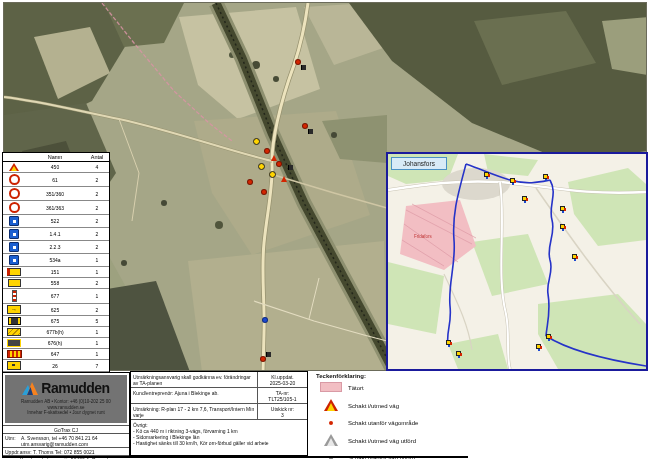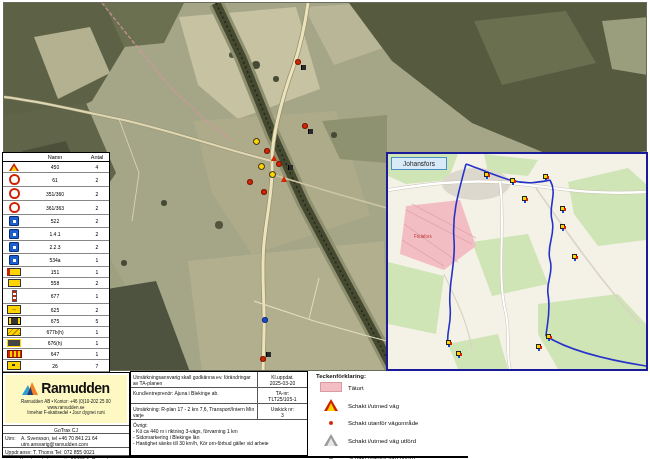--- a/index.html
+++ b/index.html
@@ -48,21 +48,21 @@
   
   .inset{position:absolute;left:386px;top:152px;width:262px;height:219px;border:2px solid #1a1a9c;box-sizing:border-box;background:#f4f1e7;overflow:hidden;}
   .inset-label{position:absolute;left:3px;top:3px;width:54px;height:11px;background:#d8eaf7;border:1px solid #4a90c4;font-size:6.5px;line-height:11px;text-align:center;color:#222;}
   .inset-area-label{position:absolute;left:26px;top:80px;font-size:4.5px;color:#c23a3a;}
   .cluster{position:absolute;width:8px;height:8px;}
   .cluster .c1{position:absolute;left:0;top:0;width:3px;height:3px;background:#ffd400;border:0.5px solid #222;}
   .cluster .c2{position:absolute;left:3.5px;top:2px;width:2.5px;height:2.5px;background:#d42500;}
   .cluster .c3{position:absolute;left:1.5px;top:4.5px;width:2.5px;height:2.5px;background:#1b48d0;}
   
   .ramudden{position:absolute;left:2px;top:372px;width:128px;height:84px;border:1px solid #000;box-sizing:border-box;background:#fff;}
-  .ram-yellow{position:absolute;left:2px;top:2px;right:2px;height:48px;background:#fef9c3;text-align:center;}
+  .ram-yellow{position:absolute;left:2px;top:2px;right:2px;height:48px;background:#737373;text-align:center;}
   .ram-logo-row{margin-top:5px;display:flex;align-items:center;justify-content:center;gap:3px;}
   .ram-brand{font-size:14px;font-weight:bold;color:#111;letter-spacing:-0.5px;}
   .ram-addr{font-size:4.5px;line-height:5.5px;color:#222;margin-top:3px;}
   .ram-rows{position:absolute;left:0;top:52px;right:0;font-size:5px;line-height:6px;color:#111;}
   .ram-row{border-top:0.5px solid #555;padding:0.5px 2px;}
   .ram-flex{display:flex;gap:2px;}
   .ram-utm-label{min-width:14px;}
   .center-text{text-align:center;}
   .page-bottom-line{position:absolute;left:2px;top:456px;width:466px;height:2px;background:#000;}
   

